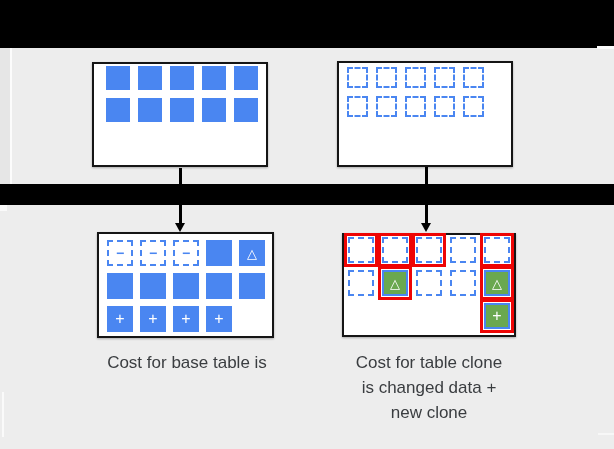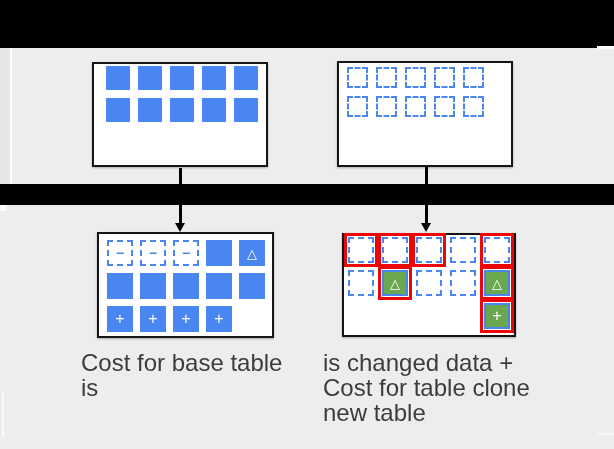--- a/index.html
+++ b/index.html
@@ -50,22 +50,22 @@
 
   .arrow{position:absolute;}
   .arrow .shaft{position:absolute;width:3px;background:#000;}
   .arrow .head{position:absolute;width:0;height:0;border-left:5px solid transparent;border-right:5px solid transparent;border-top:9px solid #000;}
   .arrow-left .shaft{left:179px;top:168px;height:55px;}
   .arrow-left .head{left:175px;top:223px;}
   .arrow-right .shaft{left:425px;top:167px;height:56px;}
   .arrow-right .head{left:421px;top:223px;}
 
   .caption{
-    position:absolute;width:212px;text-align:left;
-    font-size:24px;line-height:25px;color:var(--text,#3a3d40);
+    position:absolute;width:212px;text-align:center;
+    font-size:17px;line-height:25px;color:var(--text,#3a3d40);
   }
   .caption span{display:block;}
   .cap-left{left:81px;top:350px;}
   .cap-right{left:323px;top:350px;}
 </style>
 </head>
 <body>
 
 <div class="canvas">
 
@@ -179,18 +179,18 @@
           <span class="glyph">+</span>
         </div>
       </div>
   </div>
 
   <div class="caption cap-left">
     <span>Cost for base table is</span>
   </div>
 
   <div class="caption cap-right">
+    <span>Cost for table clone</span>
     <span>is changed data +</span>
-    <span>Cost for table clone</span>
-    <span>new table</span>
+    <span>new clone</span>
   </div>
 
 </div>
 
 </body></html>

